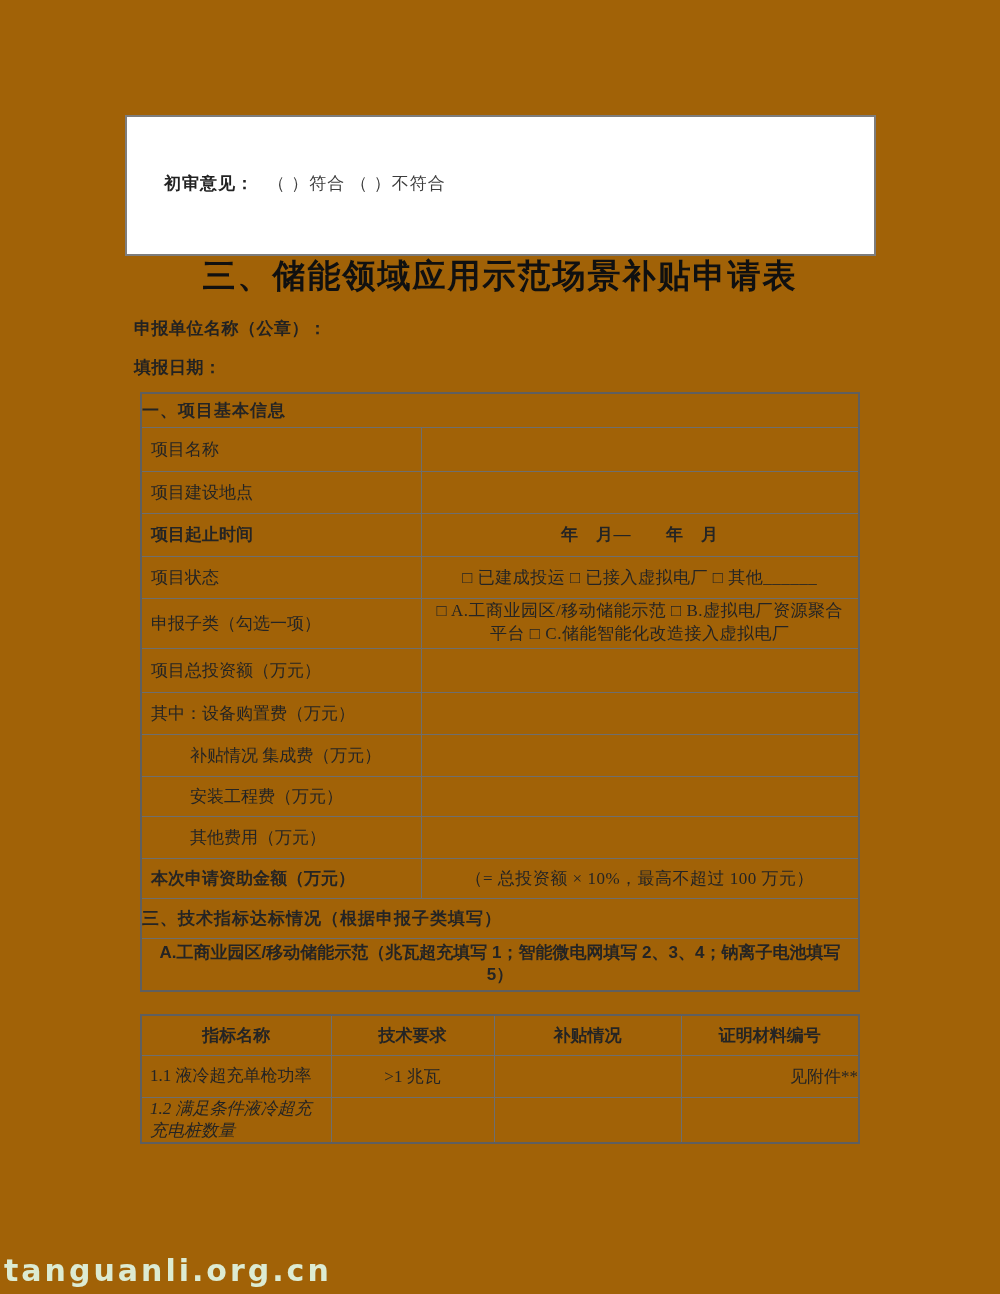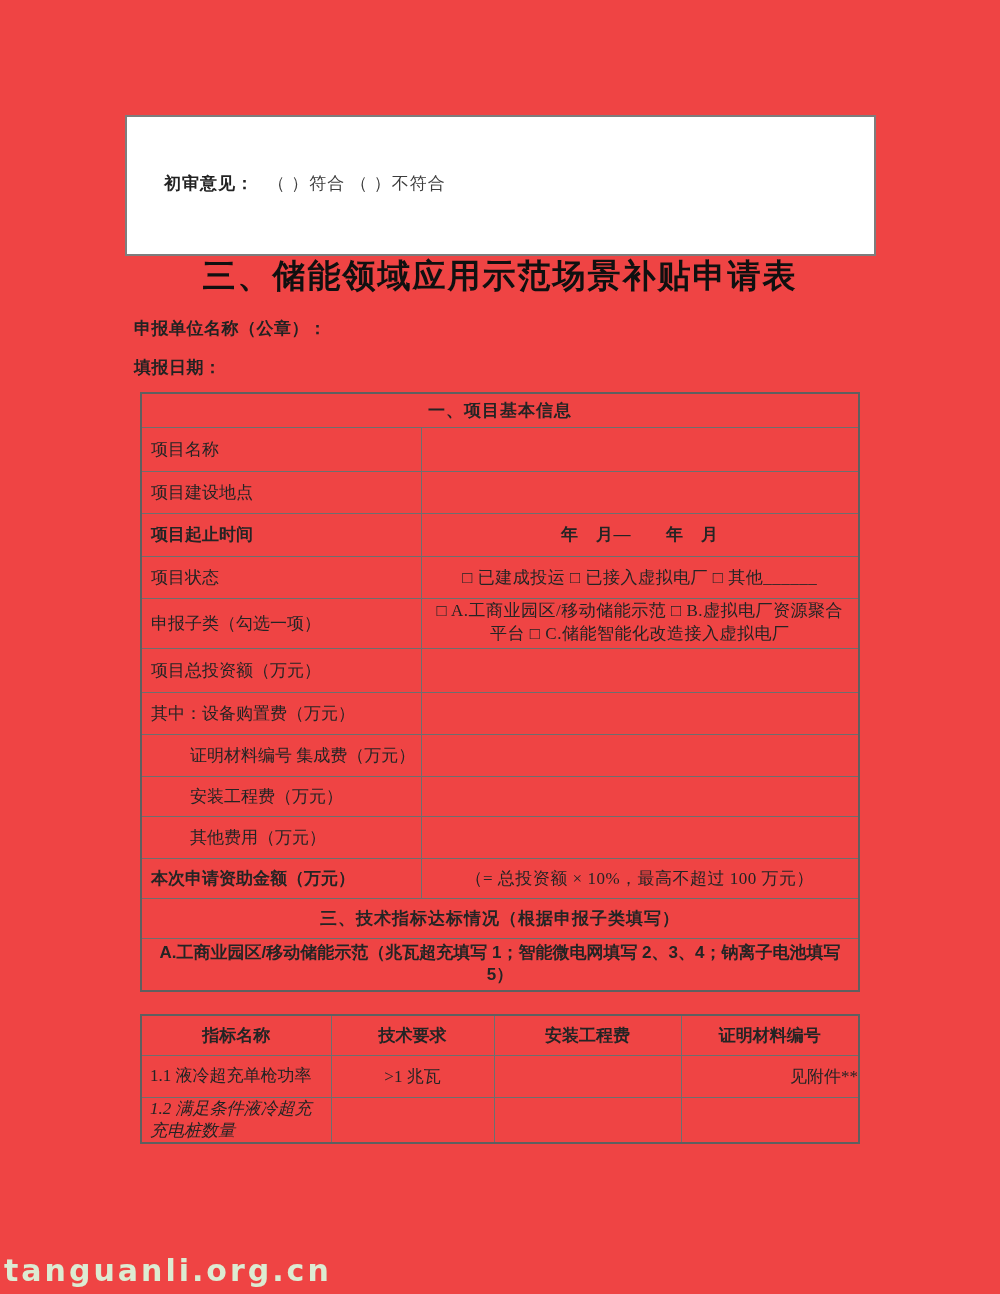--- a/index.html
+++ b/index.html
@@ -1,21 +1,21 @@
 <!DOCTYPE html>
 <html><head>
 <meta charset="utf-8">
 <style>
   * { margin: 0; padding: 0; box-sizing: border-box; }
   html, body { background: #ffffff; }
   .page {
     position: relative;
     width: 1000px;
     height: 1294px;
-    background: #ef4444;
+    background: #a16207;
     font-family: "Liberation Serif", "DejaVu Serif", serif;
     color: #1f1f1f;
     overflow: hidden;
   }
   
   .review-box {
     position: absolute;
     left: 125px; top: 115px;
     width: 751px; height: 141px;
     border: 2px solid #7d7d7d;
@@ -65,21 +65,21 @@
   .tbl, .tbl td, .tbl th { border: 1px solid #6e6e6e; }
   .tbl { border: 2px solid #5f5f5f; }
   .tbl td, .tbl th {
     font-size: 17px;
     color: #242424;
     vertical-align: middle;
     overflow: hidden;
   }
   .sec-header {
     height: 34px;
-    text-align: center;
+    text-align: left;
     font-family: "Liberation Sans", "DejaVu Sans", sans-serif;
     font-weight: bold;
     font-size: 17px;
     letter-spacing: 1px;
     color: #161616;
   }
   .lbl { padding-left: 9px; text-align: left; }
   .lbl-indent { padding-left: 48px; }
   .lbl-bold {
     font-family: "Liberation Sans", "DejaVu Sans", sans-serif;
@@ -175,21 +175,21 @@
     </tr>
     <tr class="row-44">
       <td class="lbl">项目总投资额（万元）</td>
       <td class="val"></td>
     </tr>
     <tr class="row-42">
       <td class="lbl">其中：设备购置费（万元）</td>
       <td class="val"></td>
     </tr>
     <tr class="row-42">
-      <td class="lbl lbl-indent">证明材料编号 集成费（万元）</td>
+      <td class="lbl lbl-indent">补贴情况 集成费（万元）</td>
       <td class="val"></td>
     </tr>
     <tr class="row-40">
       <td class="lbl lbl-indent">安装工程费（万元）</td>
       <td class="val"></td>
     </tr>
     <tr class="row-42">
       <td class="lbl lbl-indent">其他费用（万元）</td>
       <td class="val"></td>
     </tr>
@@ -210,21 +210,21 @@
     <colgroup>
         <col style="width:190px">
         <col style="width:163px">
         <col style="width:187px">
         <col style="width:178px">
       </colgroup>
     <tbody>
         <tr>
       <th class="ind-head">指标名称</th>
       <th class="ind-head">技术要求</th>
-      <th class="ind-head">安装工程费</th>
+      <th class="ind-head">补贴情况</th>
       <th class="ind-head">证明材料编号</th>
     </tr>
     <tr class="row-42">
       <td class="ind-name">1.1 液冷超充单枪功率</td>
       <td class="ind-req">&gt;1 兆瓦</td>
       <td class="ind-actual"></td>
       <td class="ind-evid">见附件**</td>
     </tr>
     <tr class="row-46">
       <td class="ind-name">1.2 满足条件液冷超充 充电桩数量</td>

